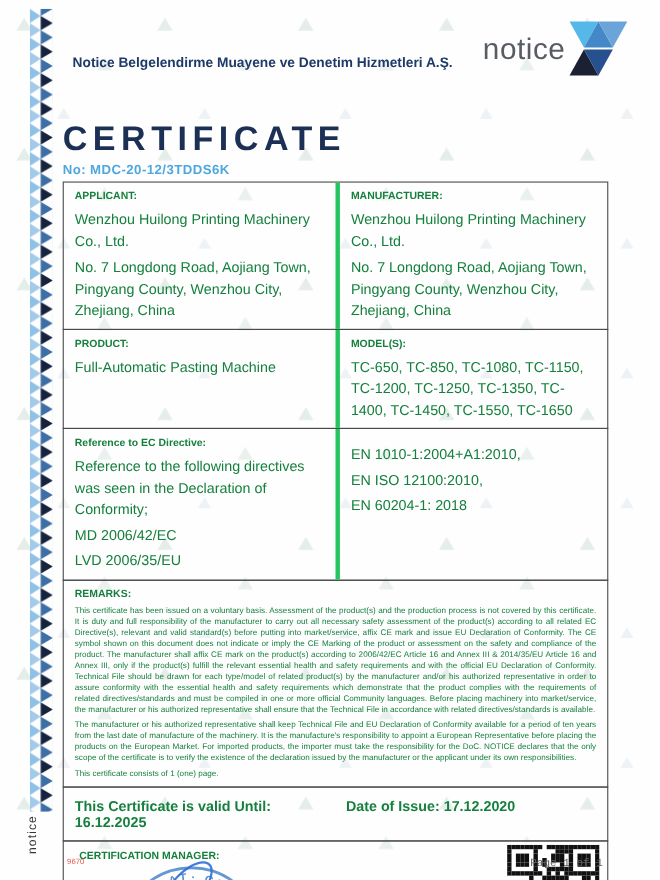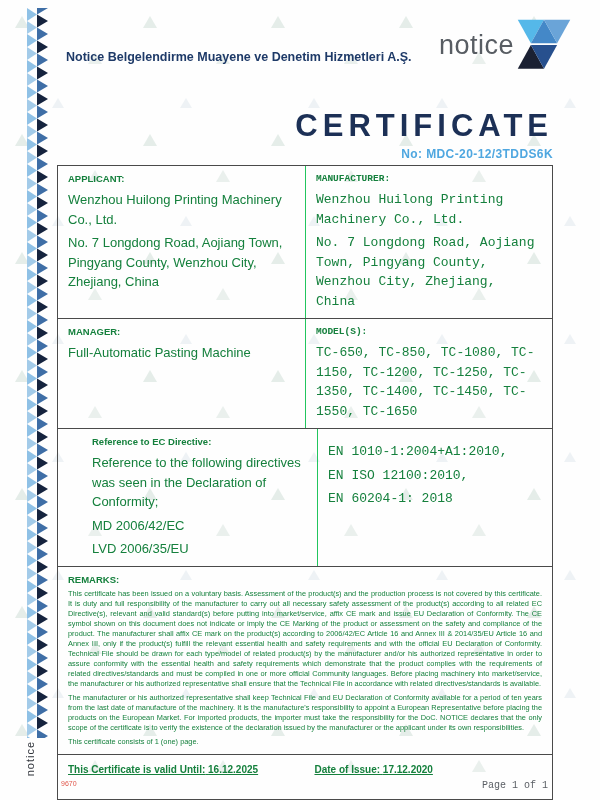--- a/index.html
+++ b/index.html
@@ -12,41 +12,41 @@
   .side-logo{position:absolute;left:24px;top:741px;writing-mode:vertical-rl;
              transform:rotate(180deg);font-size:11px;letter-spacing:1px;color:#30343b;}
   .doc-number{position:absolute;left:61px;top:780px;font-size:7px;color:#e0584c;}
 
   
   .company{position:absolute;left:66px;top:50px;font-size:12.5px;font-weight:bold;color:#1e3a68;}
   .logo{position:absolute;right:28px;top:16px;display:flex;align-items:center;gap:2px;}
   .logo-word{font-size:27px;color:#585d63;letter-spacing:0.5px;line-height:1;}
 
   
-  .title{position:absolute;left:57px;top:108px;width:496px;text-align:right;
+  .title{position:absolute;left:57px;top:108px;width:496px;text-align:left;
          font-size:31px;font-weight:800;letter-spacing:5px;color:#1c3056;}
-  .cert-no{position:absolute;left:57px;top:147px;width:496px;text-align:right;
+  .cert-no{position:absolute;left:57px;top:147px;width:496px;text-align:left;
            font-size:12px;font-weight:bold;color:#4fa7e0;letter-spacing:0.4px;}
 
   
   .doc{position:absolute;left:57px;top:166px;width:496px;color:#15803d;}
   .box{border:1px solid #4a4a4a;margin-top:-1px;background:transparent;box-sizing:border-box;}
   .row2{display:flex;}
   .cell{flex:1 1 50%;padding:7px 10px;box-sizing:border-box;}
-  .cell + .cell{border-left:1px solid #22c55e;font-family:Liberation Mono, monospace;}
+  .cell + .cell{border-left:4px solid #22c55e;}
   .lbl{font-size:9.5px;font-weight:bold;}
   .txt{font-size:13px;line-height:1.5;margin-top:6px;}
   .txt.tight{margin-top:4px;}
   .b-parties{min-height:74px;}
   .b-product{min-height:70px;}
-  .b-directive{min-height:75px;padding-left:24px;}
+  .b-directive{min-height:75px;}
   .b-remarks{min-height:175px;padding:7px 10px;}
   .b-remarks p{font-size:7.4px;line-height:10px;text-align:justify;margin:4px 0 0;}
   .b-validity{min-height:46px;padding:9px 10px;display:flex;}
-  .b-validity .vitem{font-size:10px;font-weight:bold;text-decoration:underline;}
+  .b-validity .vitem{font-size:13px;font-weight:bold;}
   .b-validity .vitem:first-child{flex:0 0 52%;}
   .b-manager{min-height:95px;position:relative;padding:8px 14px;}
 
   .qr-wrap{position:absolute;right:5px;top:1px;background:#fff;padding:2px;line-height:0;}
   .ce{position:absolute;right:104px;bottom:10px;line-height:0;}
   .stamp-svg{position:absolute;left:28px;top:4px;pointer-events:none;}
 
   
   .site{position:absolute;left:57px;top:824px;width:496px;text-align:center;
         font-size:7.5px;color:#8d9299;}
@@ -108,21 +108,21 @@
       </div>
       <div class="cell">
         <div class="lbl">MANUFACTURER:</div>
         <div class="txt">Wenzhou Huilong Printing Machinery Co., Ltd.</div>
         <div class="txt tight">No. 7 Longdong Road, Aojiang Town, Pingyang County, Wenzhou City, Zhejiang, China</div>
       </div>
     </div>
 
     <div class="box b-product row2">
       <div class="cell">
-        <div class="lbl">MANAGER:</div>
+        <div class="lbl">PRODUCT:</div>
         <div class="txt">Full-Automatic Pasting Machine</div>
       </div>
       <div class="cell">
         <div class="lbl">MODEL(S):</div>
         <div class="txt">TC-650, TC-850, TC-1080, TC-1150, TC-1200, TC-1250, TC-1350, TC-1400, TC-1450, TC-1550, TC-1650</div>
       </div>
     </div>
 
     <div class="box b-directive row2">
       <div class="cell">

